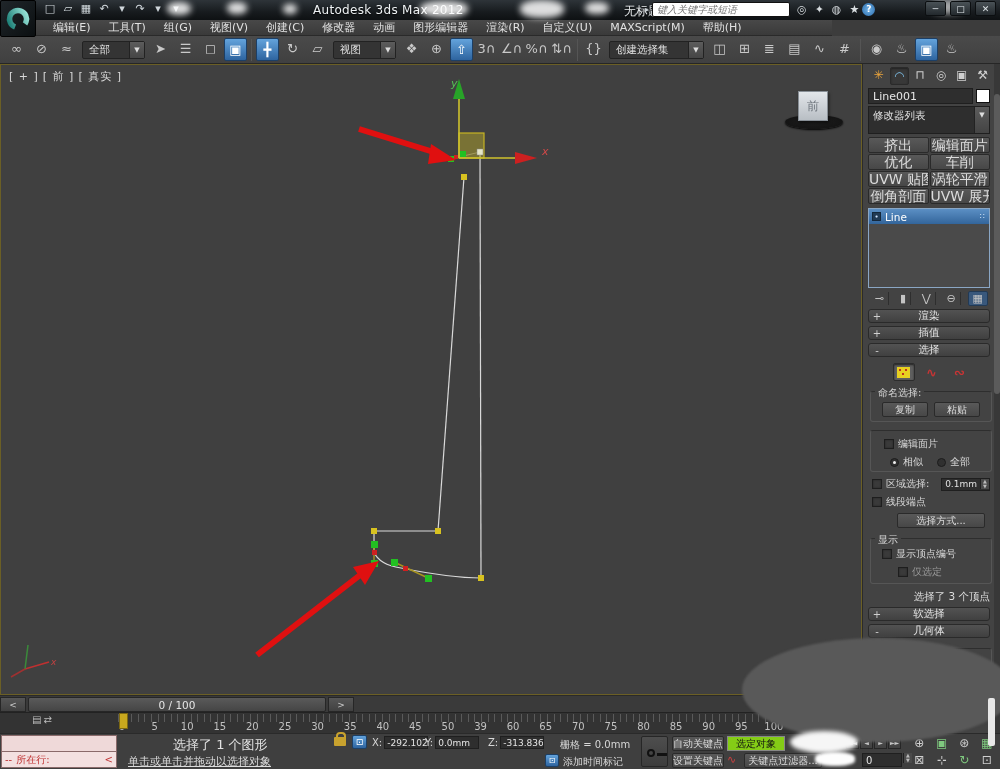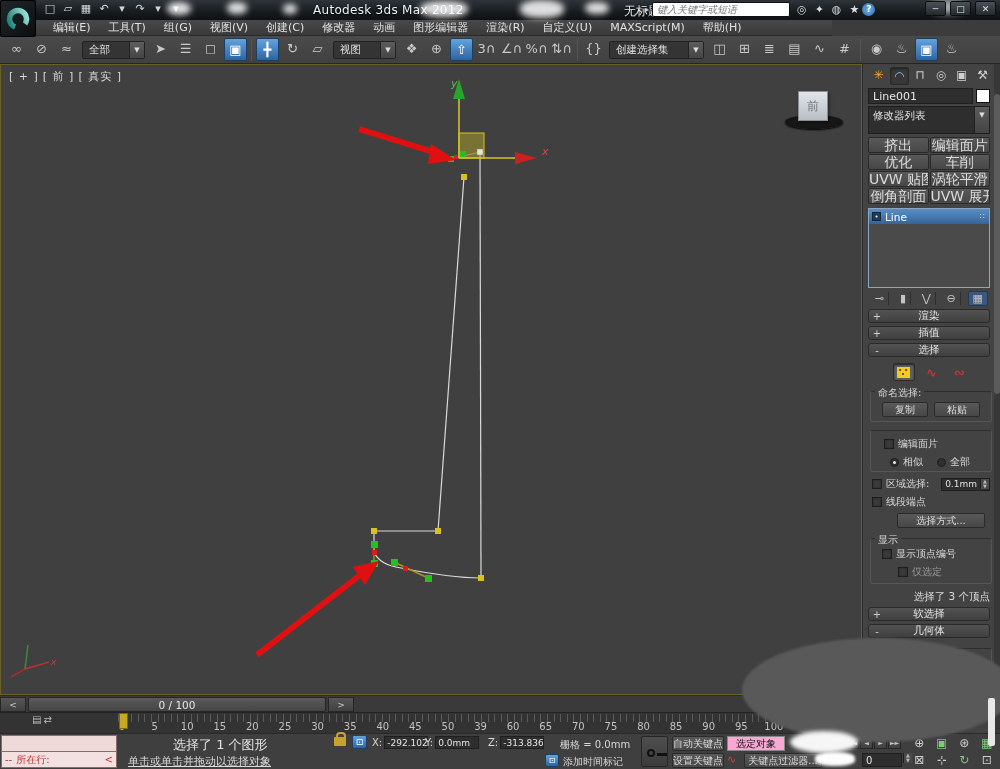--- a/index.html
+++ b/index.html
@@ -169,21 +169,21 @@
   #timetag-ico { position:absolute; left:545px; top:20px; width:14px; height:13px;
     background:linear-gradient(#63a3dc,#2e649f); border:1px solid #1c3f66; color:#fff; font-size:8px;
     text-align:center; line-height:12px; border-radius:2px; }
   #timetag { position:absolute; left:563px; top:21px; font-size:10px; color:#d8d8d8; }
   #keybtn { position:absolute; left:641px; top:2px; width:27px; height:31px;
     background:linear-gradient(#4e4e4e,#3c3c3c); border:1px solid #262626; border-radius:2px; }
   .key-shape { position:absolute; left:5px; top:12px; width:8px; height:8px; border:2.5px solid #111; border-radius:50%; }
   .key-shape::after { content:""; position:absolute; left:8px; top:2px; width:10px; height:2.5px; background:#111; }
   .stack2 { position:absolute; width:52px; }
   .stack2 .btn { width:100%; height:15px; line-height:14px; margin-bottom:2px; }
-  #selset-btn { position:absolute; left:727px; top:2px; width:58px; height:15px; background:#f9a8d4;
+  #selset-btn { position:absolute; left:727px; top:2px; width:58px; height:15px; background:#84cc16;
     border:1px solid #888; color:#111; font-size:10px; text-align:center; line-height:14px; }
   #keyfilters { position:absolute; left:744px; top:19px; width:78px; height:15px; }
   #wave-ico { position:absolute; left:727px; top:19px; color:#c84040; font-size:11px; }
   #playback { position:absolute; left:846px; top:2px; display:flex; gap:1px; }
   #playback span { min-width:13px; height:13px; background:linear-gradient(#525252,#414141);
     border:1px solid #262626; color:#ccc; font-size:6px; text-align:center; line-height:12px; }
   #frame-field { position:absolute; left:862px; top:19px; width:40px; height:14px; background:#2e2e2e;
     border:1px solid #1f1f1f; color:#e4e4e4; font-size:10px; line-height:13px; padding:0 3px; }
   #frame-spin { position:absolute; left:903px; top:19px; }
   #navicons { position:absolute; left:908px; top:1px; width:90px; height:34px; display:grid;

